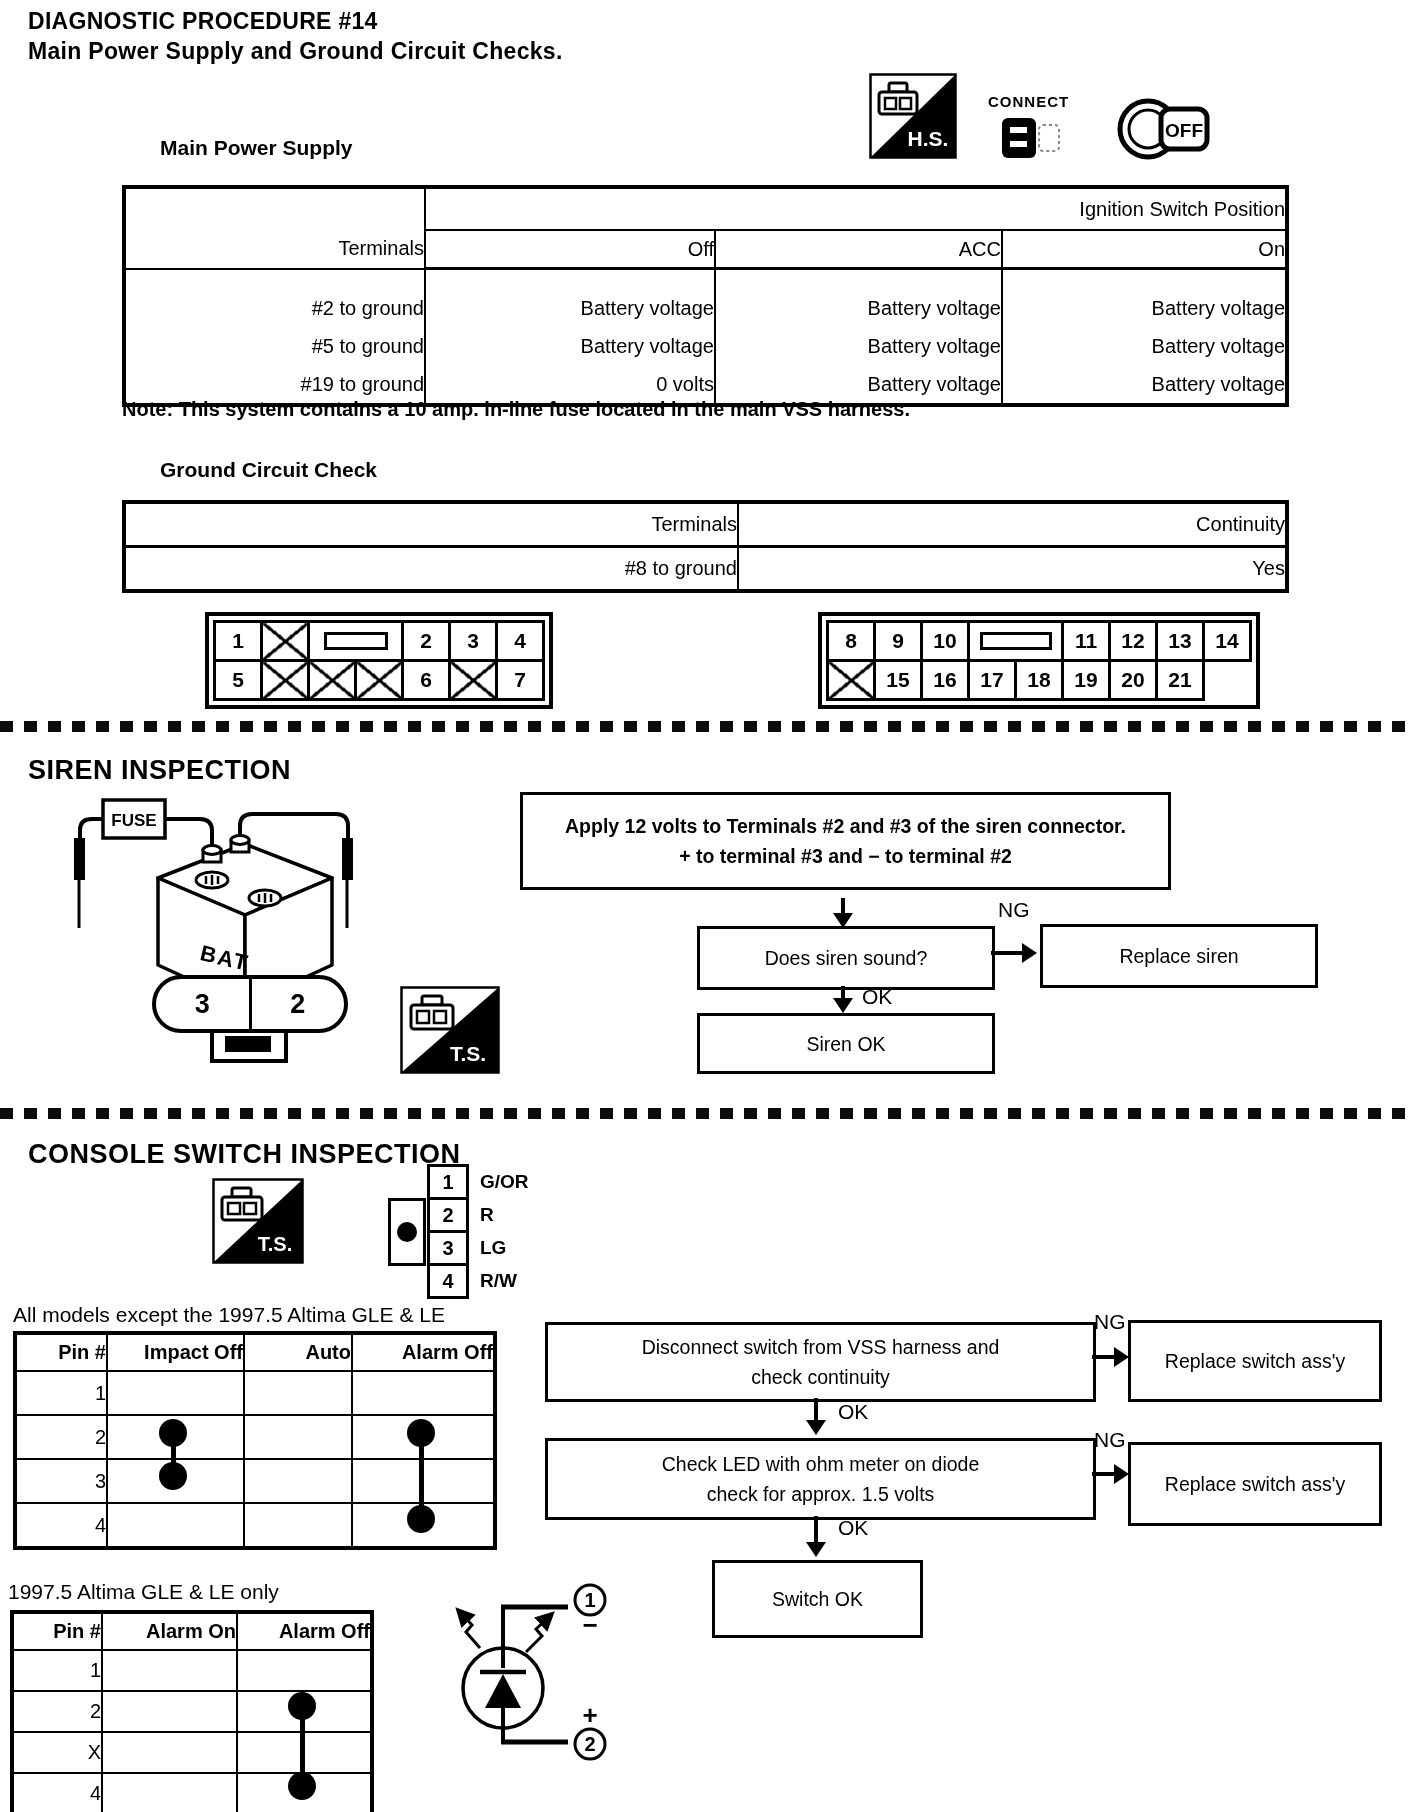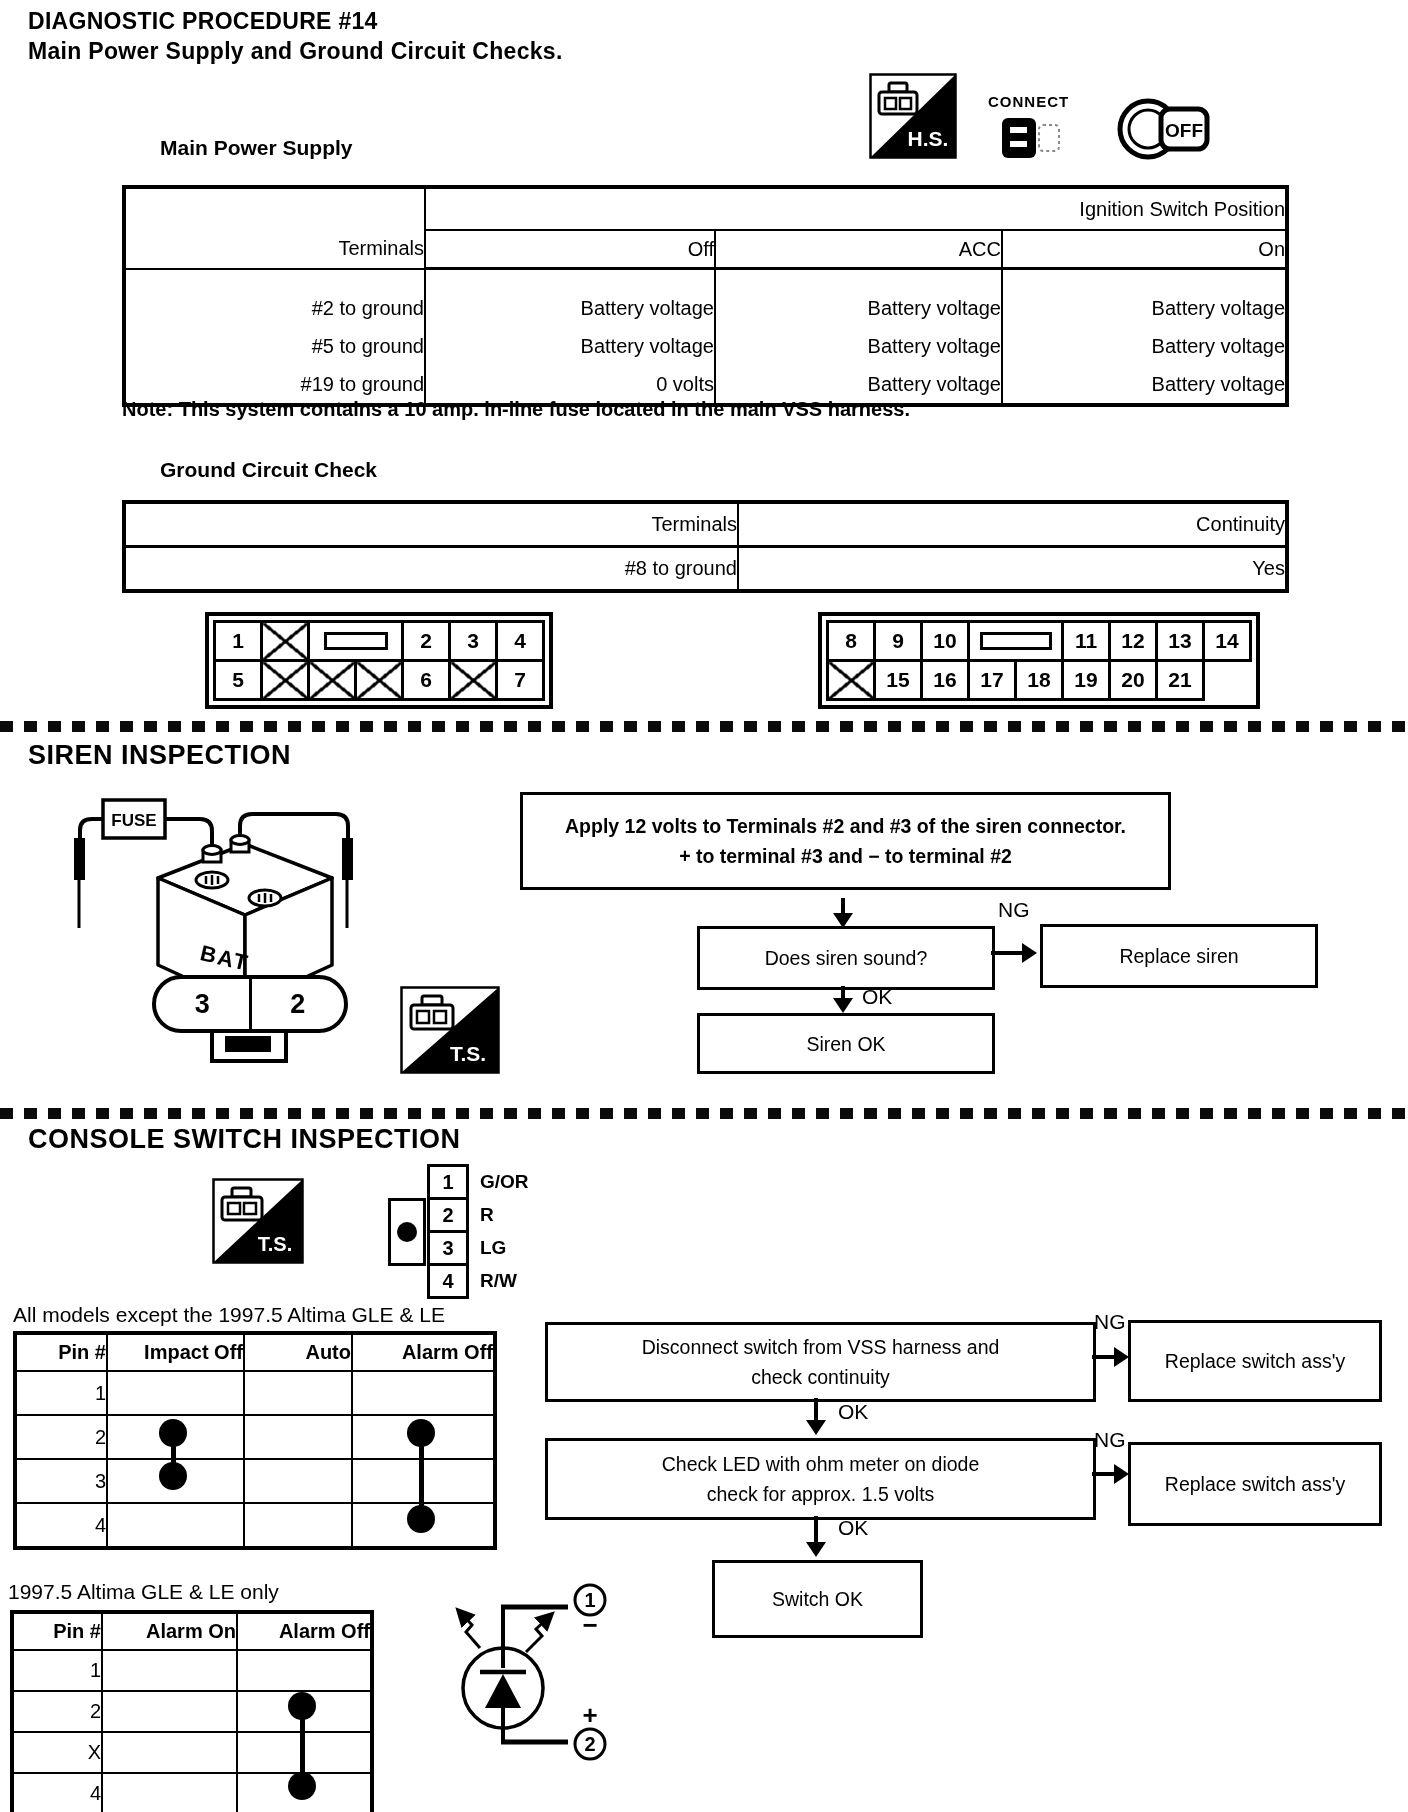--- a/index.html
+++ b/index.html
@@ -1,20 +1,20 @@
 <!DOCTYPE html>
 <html><head>
 <meta charset="utf-8">
 <style>
   html,body{margin:0;padding:0;background:#e8e8e8;}
   #page{position:relative;width:1408px;height:1812px;background:#fff;
         font-family:"Liberation Sans",sans-serif;color:#000;overflow:hidden;margin:0 auto;}
   .abs{position:absolute;}
   .h1{font-size:23px;font-weight:bold;letter-spacing:.3px;white-space:nowrap;}
-  .section-h{font-size:27px;font-weight:bold;letter-spacing:.5px;white-space:nowrap;}
+  .section-h{font-size:27px;font-weight:bold;letter-spacing:.5px;white-space:nowrap;margin-top:15px;}
   .caption{font-size:21px;font-weight:bold;white-space:nowrap;}
   .note{font-size:20px;font-weight:bold;white-space:nowrap;}
   .tbl-title{font-size:21px;font-weight:normal;white-space:nowrap;}
   table.grid{border-collapse:collapse;border:4px solid #000;table-layout:fixed;}
   table.grid td{border:2px solid #000;text-align:right;font-size:20px;padding:0;}
   .mp td.ignhead{height:40px;}
   .mp tr.ch td{height:36px;border-bottom:3px solid #000;}
   .mp td.termhead{vertical-align:bottom;padding-bottom:8px;}
   .mp tr.databand td{height:126px;vertical-align:top;}
   .ln{line-height:38px;font-size:20px;}

